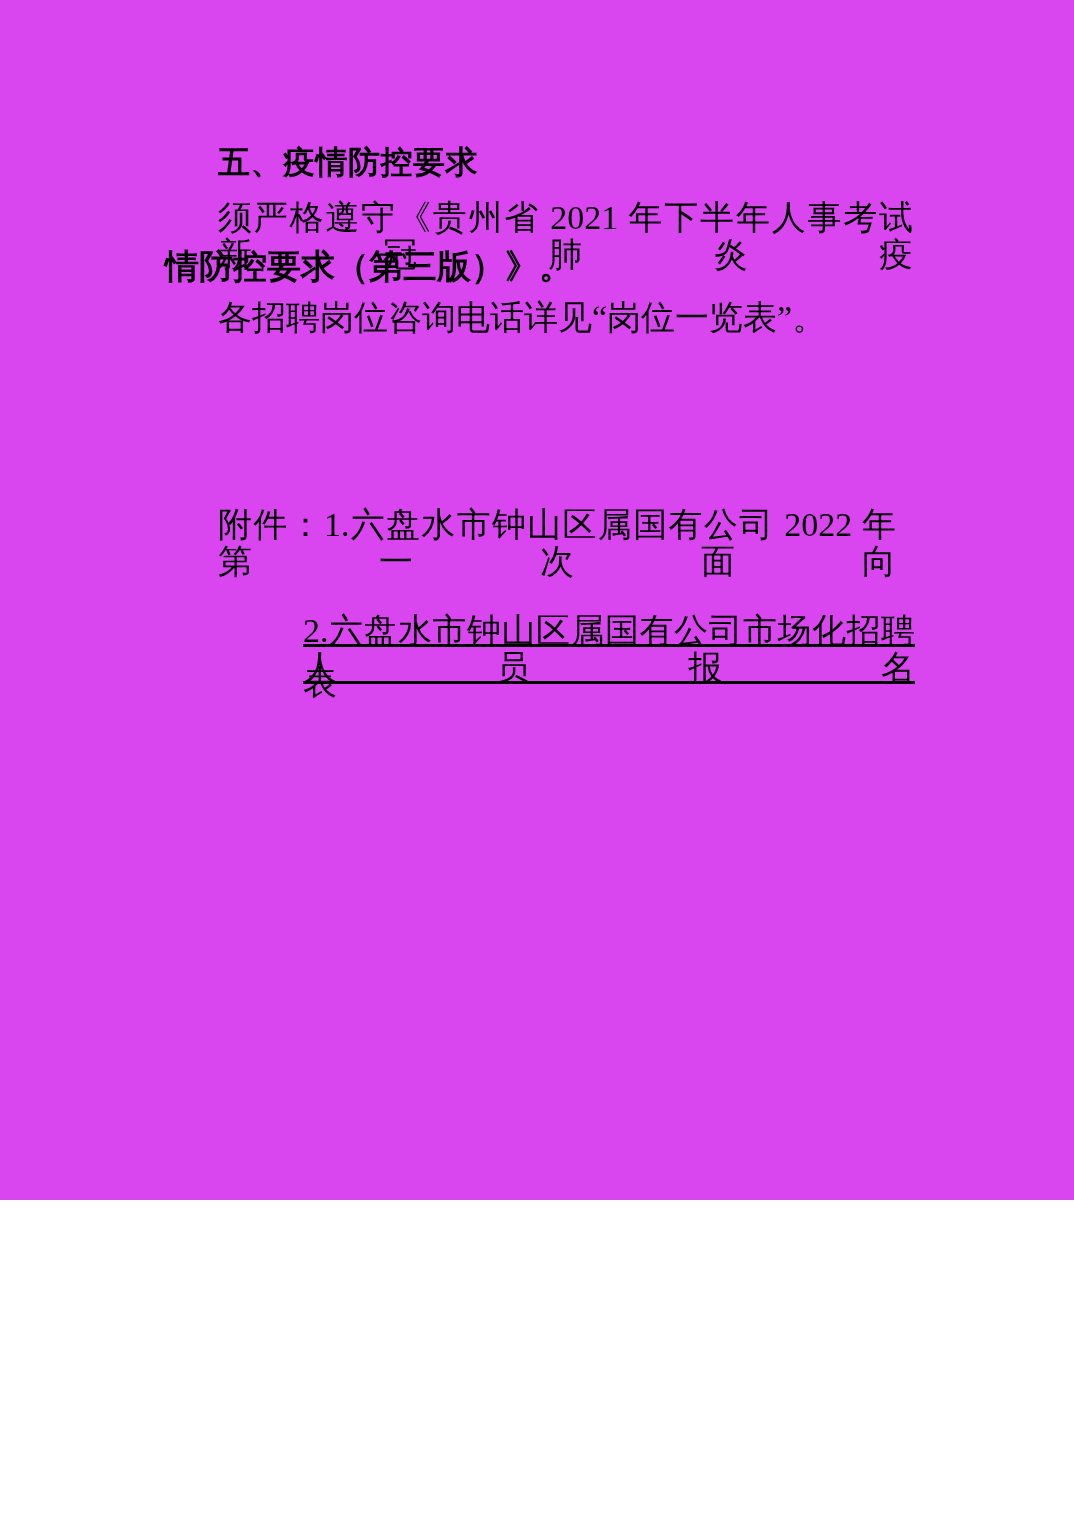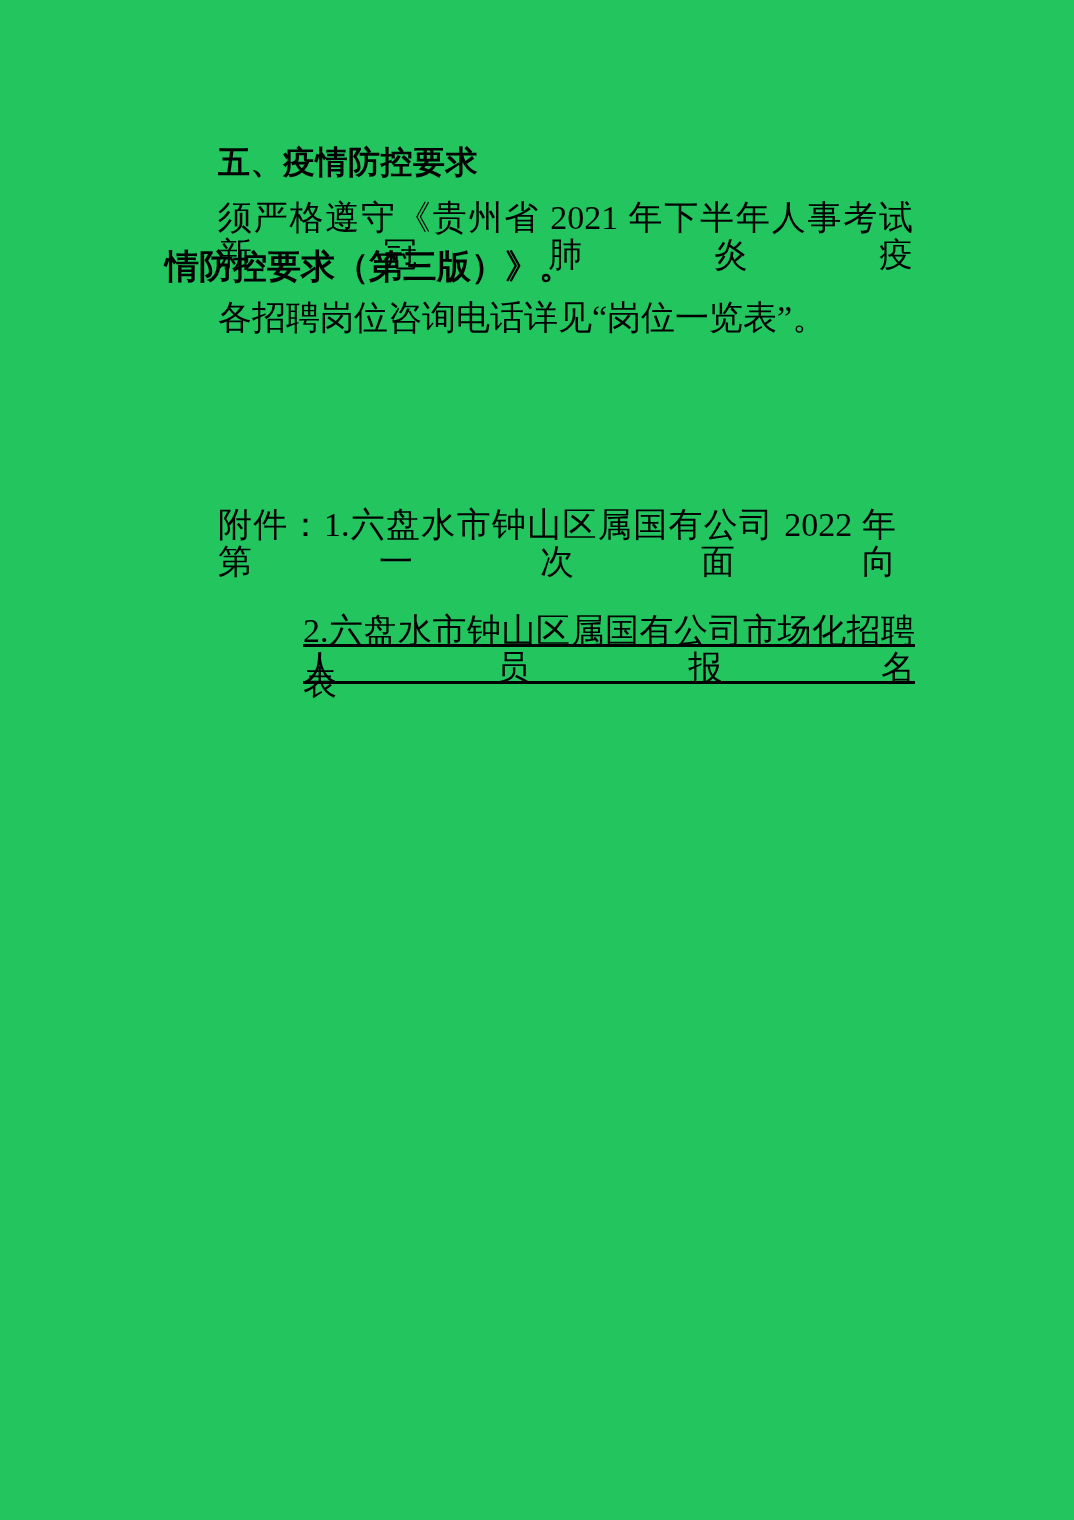--- a/index.html
+++ b/index.html
@@ -3,22 +3,22 @@
 <meta charset="utf-8">
 <style>
   html, body {
     margin: 0;
     padding: 0;
     background: #ffffff;
   }
   .page {
     position: relative;
     width: 1074px;
-    height: 1520px;
-    background: #22c55e;
+    height: 1200px;
+    background: #d946ef;
     overflow: hidden;
     color: #000000;
   }
   .line {
     position: absolute;
     font-family: "Liberation Serif", "DejaVu Serif", serif;
     font-size: 34px;
     line-height: 37px;
     color: #000000;
     white-space: pre;

